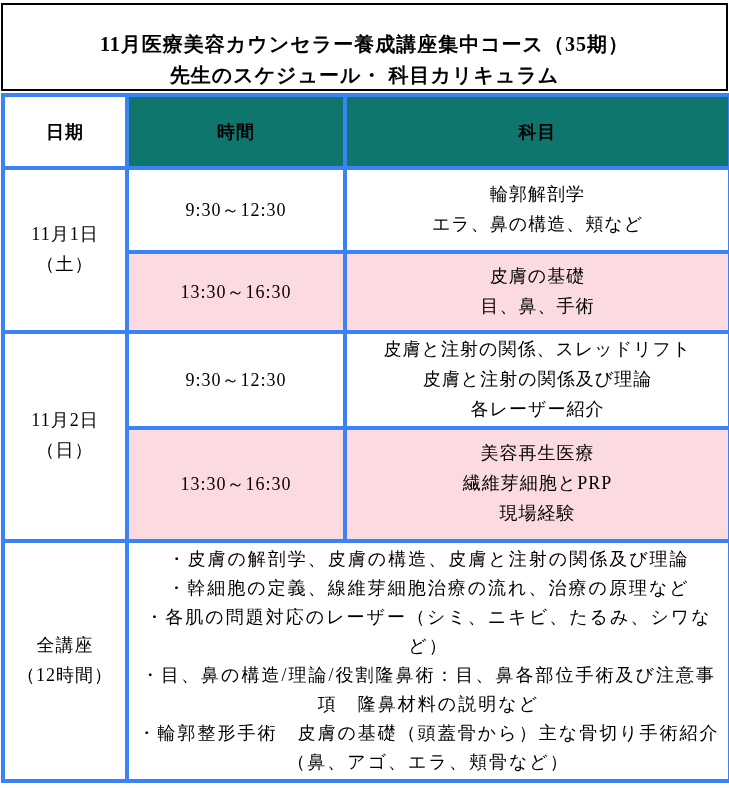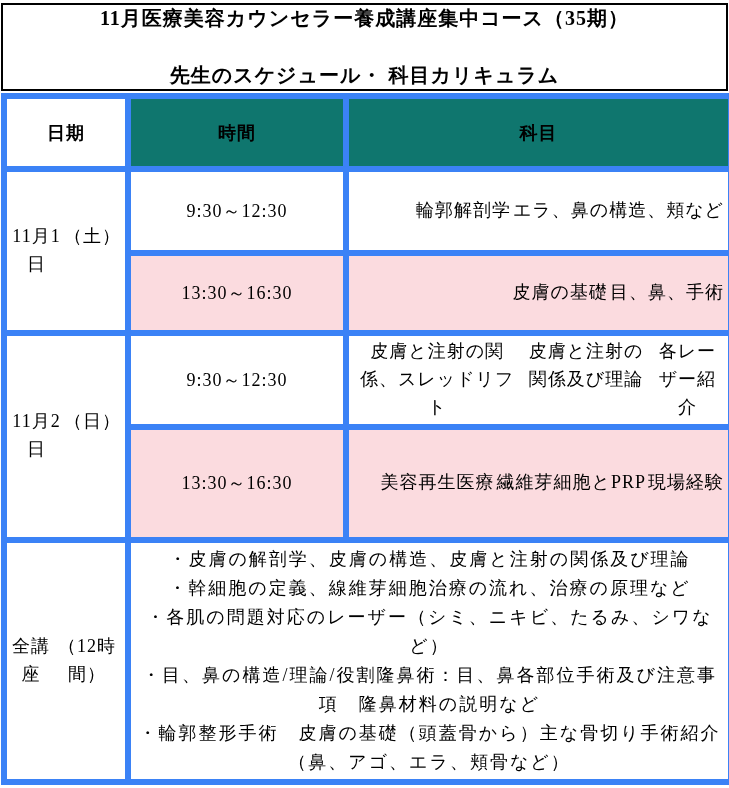--- a/index.html
+++ b/index.html
@@ -17,21 +17,21 @@
     box-sizing: border-box;
   }
   
   .title-box {
     box-sizing: border-box;
     margin: 3px 1px 0 1px;
     height: 88px;
     border: 2px solid #000000;
     display: flex;
     flex-direction: column;
-    justify-content: space-between;
+    justify-content: flex-end;
     align-items: center;
     gap: 4px;
   }
   .title-line {
     font-size: 20px;
     font-weight: bold;
     letter-spacing: 1px;
     line-height: 1.35;
     white-space: nowrap;
   }
@@ -41,21 +41,21 @@
     width: 727px;
     border-collapse: collapse;
     table-layout: fixed;
     border: 3px solid #000000;
   }
   table.schedule col.c-date    { width: 124px; }
   table.schedule col.c-time    { width: 218px; }
   table.schedule col.c-subject { width: 385px; }
   table.schedule th,
   table.schedule td {
-    border: 6px solid #3b82f6;
+    border: 4px solid #3b82f6;
     text-align: center;
     vertical-align: middle;
     padding: 2px 4px;
     font-size: 18px;
     letter-spacing: 1px;
     box-sizing: border-box;
   }
   
   tr.group-start th, tr.group-start td { border-top: 3px solid #000000; }
 
@@ -63,21 +63,21 @@
   .row-1a      { height: 84px; }
   .row-1b      { height: 80px; }
   .row-2a      { height: 86px; }
   .row-2b      { height: 113px; }
   .row-summary { height: 230px; }
 
   th.head { font-weight: bold; font-size: 18px; }
   .bg-pink  { background: #0f766e; }
   .bg-light { background: #fbdbdf; }
 
-  .cell-lines { display: flex; flex-direction: row; justify-content: flex-end; gap: 2px; }
+  .cell-lines { display: flex; flex-direction: column; justify-content: flex-end; gap: 2px; }
   .cell-lines .line { line-height: 1.55; }
 
   td.summary-content {
     text-align: left;
     vertical-align: middle;
     padding: 6px 8px;
   }
   .summary-item {
     font-size: 18px;
     letter-spacing: 2px;

